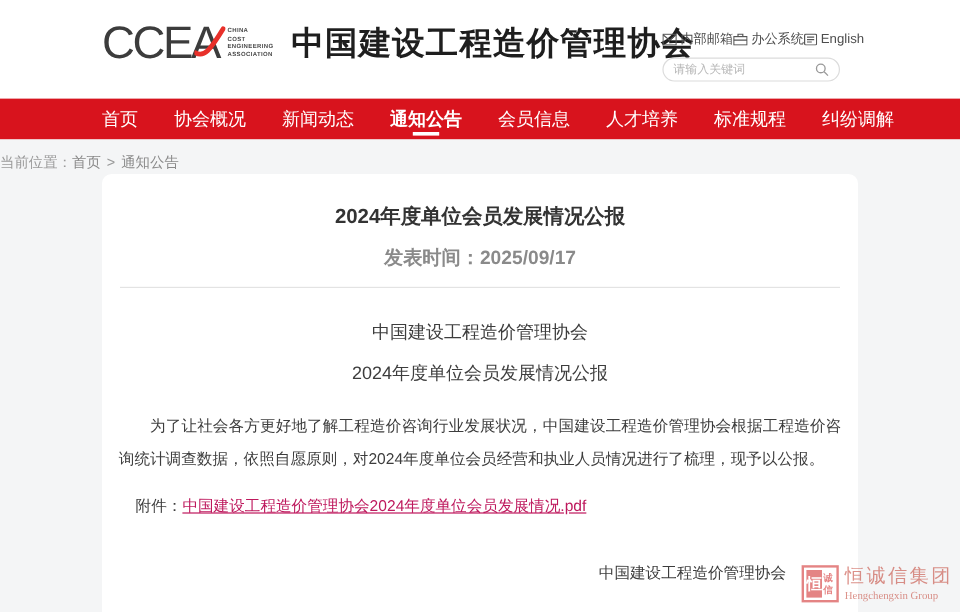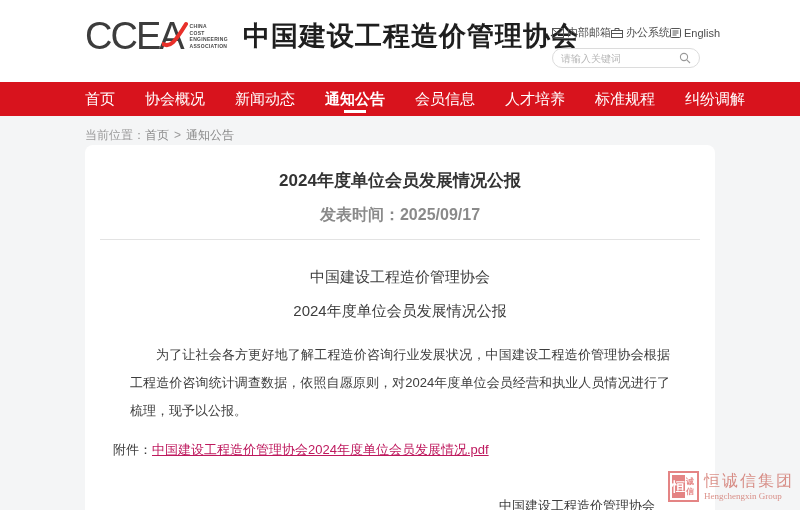--- a/index.html
+++ b/index.html
@@ -32,34 +32,34 @@
   .nav { height:34px; background:#d8131d; }
   .nav-inner { margin-left:85px; width:660px; height:100%;
     display:flex; justify-content:space-between; align-items:center; }
   .nav-item { position:relative; color:#ffffff; font-size:15px; text-decoration:none;
     height:100%; display:flex; align-items:center; cursor:pointer; }
   .nav-item.active { font-weight:700; }
   .nav-item.active::after { content:""; position:absolute; left:50%; transform:translateX(-50%);
     bottom:3px; width:22px; height:3px; background:#ffffff; }
 
   
-  .breadcrumb { margin-left:85px; padding-top:11px; height:30px; font-size:12px; color:#9a9a9a; }
+  .breadcrumb { padding-top:11px; height:30px; font-size:12px; color:#9a9a9a; }
   .breadcrumb a { color:#8a8a8a; text-decoration:none; cursor:pointer; }
   .breadcrumb .sep { margin:0 5px; }
 
   
   .card { position:absolute; left:85px; top:145px; width:630px; bottom:-10px;
     background:#ffffff; border-radius:8px 8px 0 0; }
   .article-title { margin-top:24px; text-align:center; font-size:17px; font-weight:700; color:#333; }
   .publish { margin-top:13px; text-align:center; font-size:16px; color:#8a8a8a; font-weight:600; }
   .divider { margin:13px auto 0; width:600px; height:1px; background:#e3e3e3; }
   .body-head { text-align:center; font-size:15px; color:#3d3d3d; }
   .body-head.l1 { margin-top:28px; }
   .body-head.l2 { margin-top:15px; }
-  .para { margin:20px 45px 0; font-size:13px; color:#3d3d3d; line-height:2.15;
+  .para { margin:20px 14px 0; font-size:13px; color:#3d3d3d; line-height:2.15;
     text-align:justify; text-indent:2em; }
   .attach { margin:16px 28px 0; font-size:13px; color:#3d3d3d; }
   .attach a { color:#be185d; text-decoration:underline; cursor:pointer; }
   .signature { margin-top:38px; margin-right:60px; float:right; text-align:center;
     font-size:13px; color:#3d3d3d; }
 
   
   .watermark { position:absolute; right:6px; bottom:8px; display:flex; align-items:center;
     gap:5px; opacity:.55; z-index:20; pointer-events:none; }
   .wm-seal { width:31px; height:31px; border:2px solid #cf2121; padding:2px;

